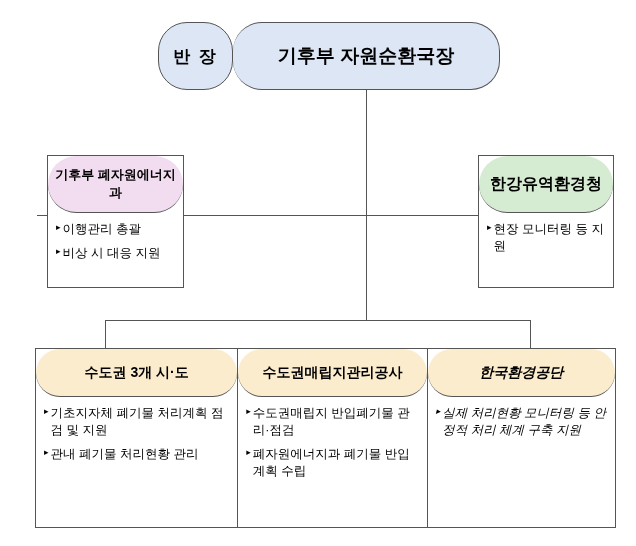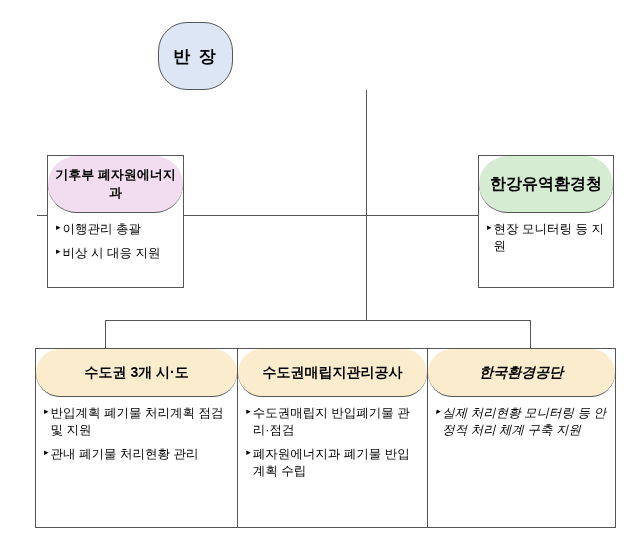--- a/index.html
+++ b/index.html
@@ -131,20 +131,23 @@
   }
 </style>
 </head>
 <body>
 
 <div id="chart">
 
   <div class="box hdr" id="top-banjang">
     <span>반 장</span>
   </div>
+  <div class="box hdr" id="top-director">
+    <span>기후부 자원순환국장</span>
+  </div>
 
   <div class="line" style="left:366px; top:90px; width:1px; height:125px;"></div>
 
   <div class="line" style="left:37px; top:215px; width:330px; height:1px;"></div>
 
   <div class="line" style="left:366px; top:215px; width:180px; height:1px;"></div>
 
   <div class="line" style="left:37px; top:215px; width:1px; height:1px;"></div>
 
   <div class="line" style="left:37px; top:215px; width:10px; height:1px;"></div>
@@ -181,21 +184,21 @@
     </div>
   </div>
 
   <div id="bottom-group">
 
     <div class="bcol" id="col-metro">
       <div class="hdr">수도권 3개 시·도</div>
       <div class="body-list">
         <div class="bullet-row">
           <span class="bullet">▸</span>
-          <span class="btxt">반입계획 폐기물 처리계획 점검 및 지원</span>
+          <span class="btxt">기초지자체 폐기물 처리계획 점검 및 지원</span>
         </div>
         <div class="bullet-row">
           <span class="bullet">▸</span>
           <span class="btxt">관내 폐기물 처리현황 관리</span>
         </div>
       </div>
     </div>
 
     <div class="bcol" id="col-landfill">
       <div class="hdr">수도권매립지관리공사</div>

